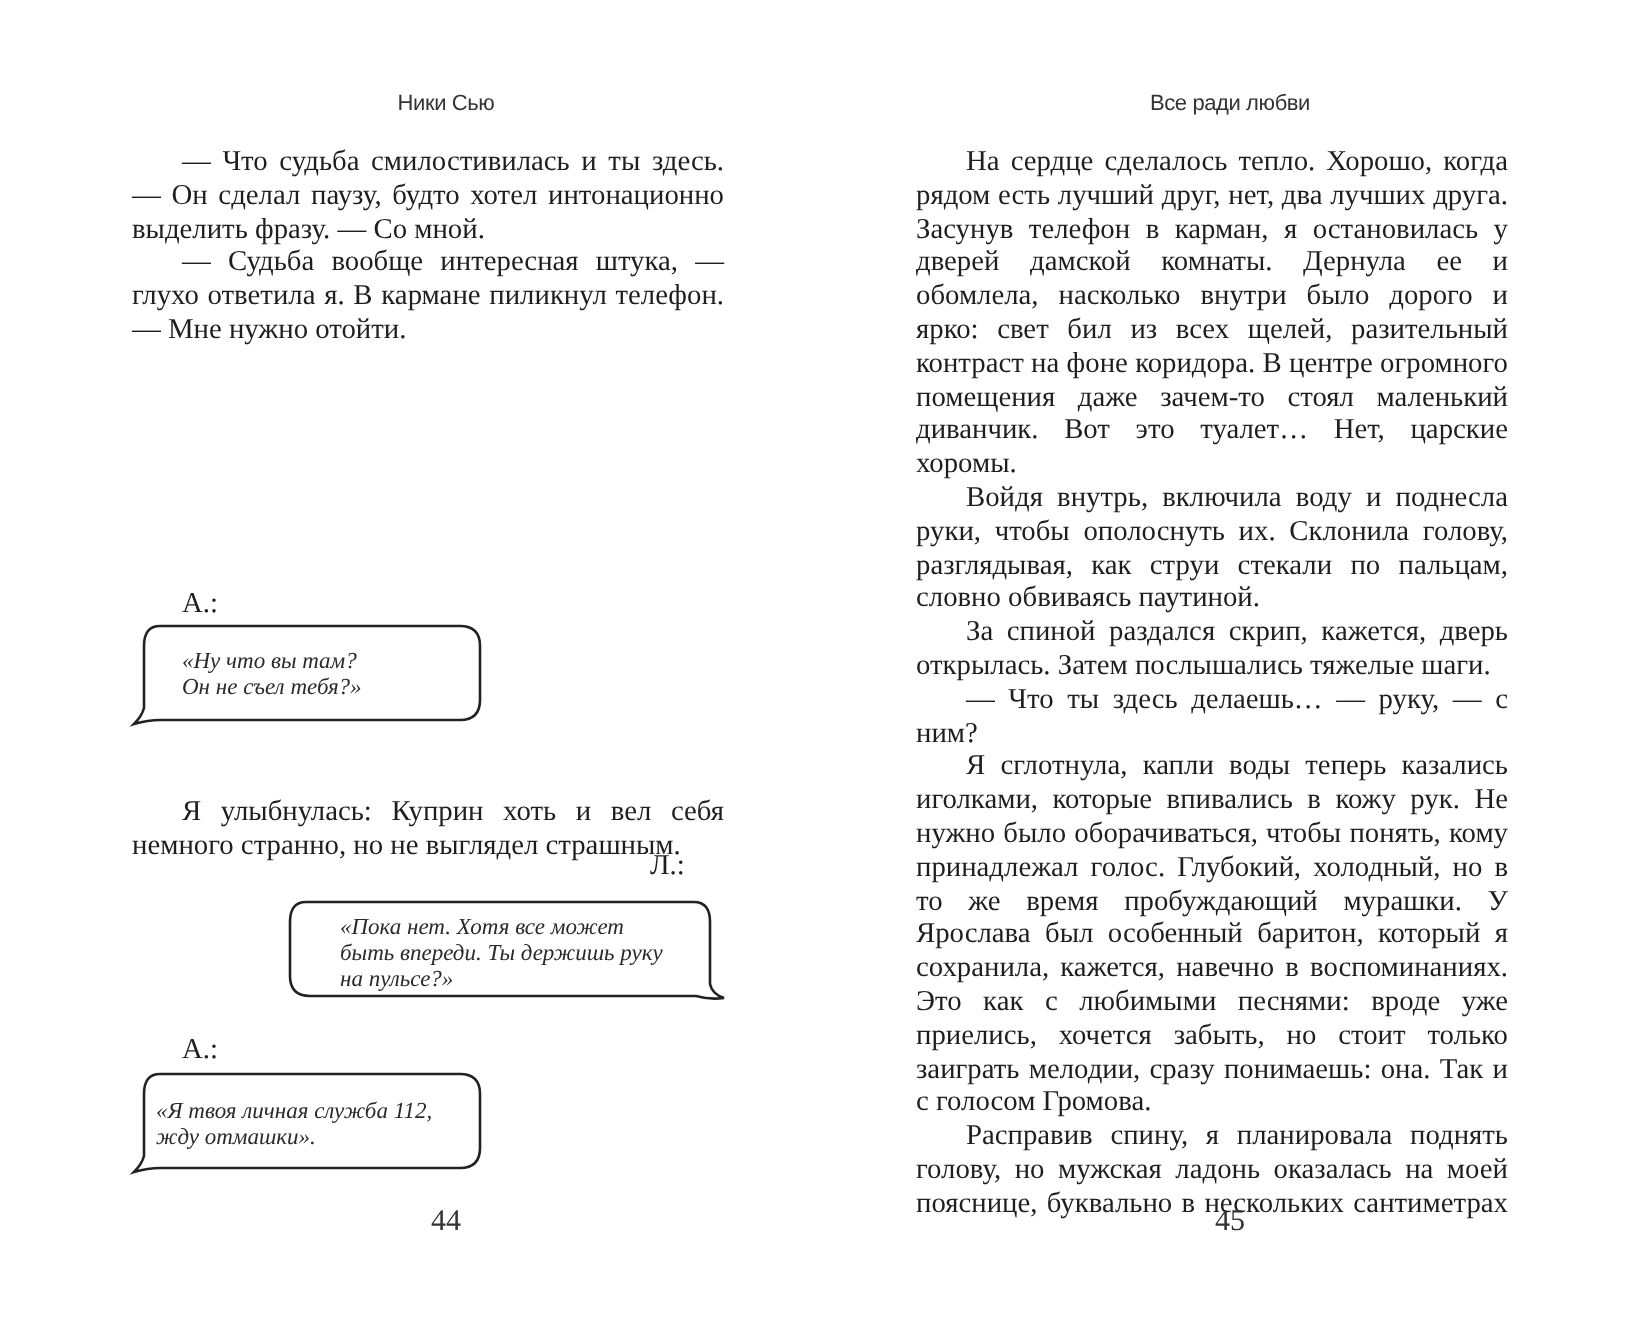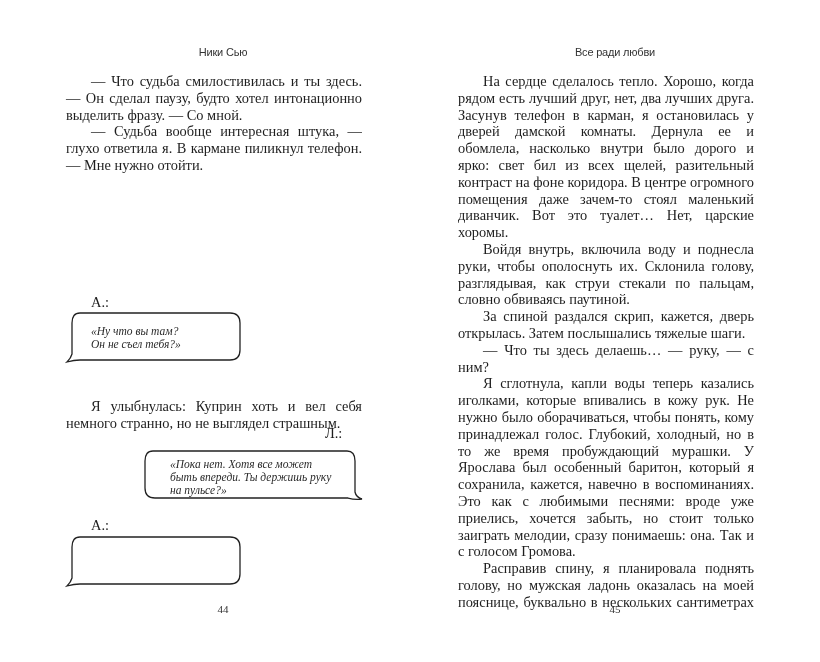--- a/index.html
+++ b/index.html
@@ -11,21 +11,21 @@
   .running-head { position:absolute; top:46px; width:100%; text-align:center;
                   font-family:"Liberation Sans","DejaVu Sans",sans-serif; font-size:11px; color:#333; letter-spacing:-0.2px; }
   .text-block { position:absolute; font-size:14.4px; line-height:16.8px; text-align:justify; }
   .left .text-block { left:66px; width:296px; }
   .right .text-block { left:48px; width:296px; top:73px; }
   .text-block p { margin:0; text-indent:25px; text-align-last:left; }
   .speaker { position:absolute; font-size:14.4px; }
   .bubble { position:absolute; }
   .bubble svg { position:absolute; left:0; top:0; overflow:visible; }
   .bubble-text { position:absolute; font-style:italic; font-size:11.5px; line-height:13px; color:#2a2a2a; }
-  .page-number { position:absolute; top:603px; width:100%; text-align:center; font-size:11px; color:#333; }
+  .page-number { position:absolute; top:603px; width:100%; text-align:center; font-size:15px; color:#333; }
 </style>
 </head>
 <body>
 
 <div class="page left">
   <div class="running-head">Ники Сью</div>
 
   <div class="text-block" style="top:73px;">
     <p>— Что судьба смилостивилась и ты здесь. — Он сделал паузу, будто хотел интонационно выделить фразу. — Со мной.</p>
     <p>— Судьба вообще интересная штука, — глухо ответила я. В кармане пиликнул телефон. — Мне нужно отойти.</p>
@@ -56,20 +56,24 @@
       <div>быть впереди. Ты держишь руку</div>
       <div>на пульсе?»</div>
     </div>
   </div>
 
   <div class="speaker" style="left:91px; top:517px;">А.:</div>
   <div class="bubble" style="left:66px; top:536px; width:176px; height:50px;">
     <svg width="176" height="50">
       <path d="M14,1 H164 Q174,1 174,11 V38 Q174,48 164,48 H14 Q8,48 1,50 Q5,46 6,42 V11 Q6,1 14,1 Z" fill="#fff" stroke="#222" stroke-width="1.3"></path>
     </svg>
+    <div class="bubble-text" style="left:12px; top:14px;">
+      <div>«Я твоя личная служба 112,</div>
+      <div>жду отмашки».</div>
+    </div>
   </div>
 
   <div class="page-number">44</div>
 </div>
 
 <div class="page right">
   <div class="running-head">Все ради любви</div>
 
   <div class="text-block">
     <p>На сердце сделалось тепло. Хорошо, когда рядом есть лучший друг, нет, два лучших друга. Засунув телефон в карман, я остановилась у дверей дамской комнаты. Дернула ее и обомлела, насколько внутри было дорого и ярко: свет бил из всех щелей, разительный контраст на фоне коридора. В центре огромного помещения даже зачем-то стоял маленький диванчик. Вот это туалет… Нет, царские хоромы.</p>

